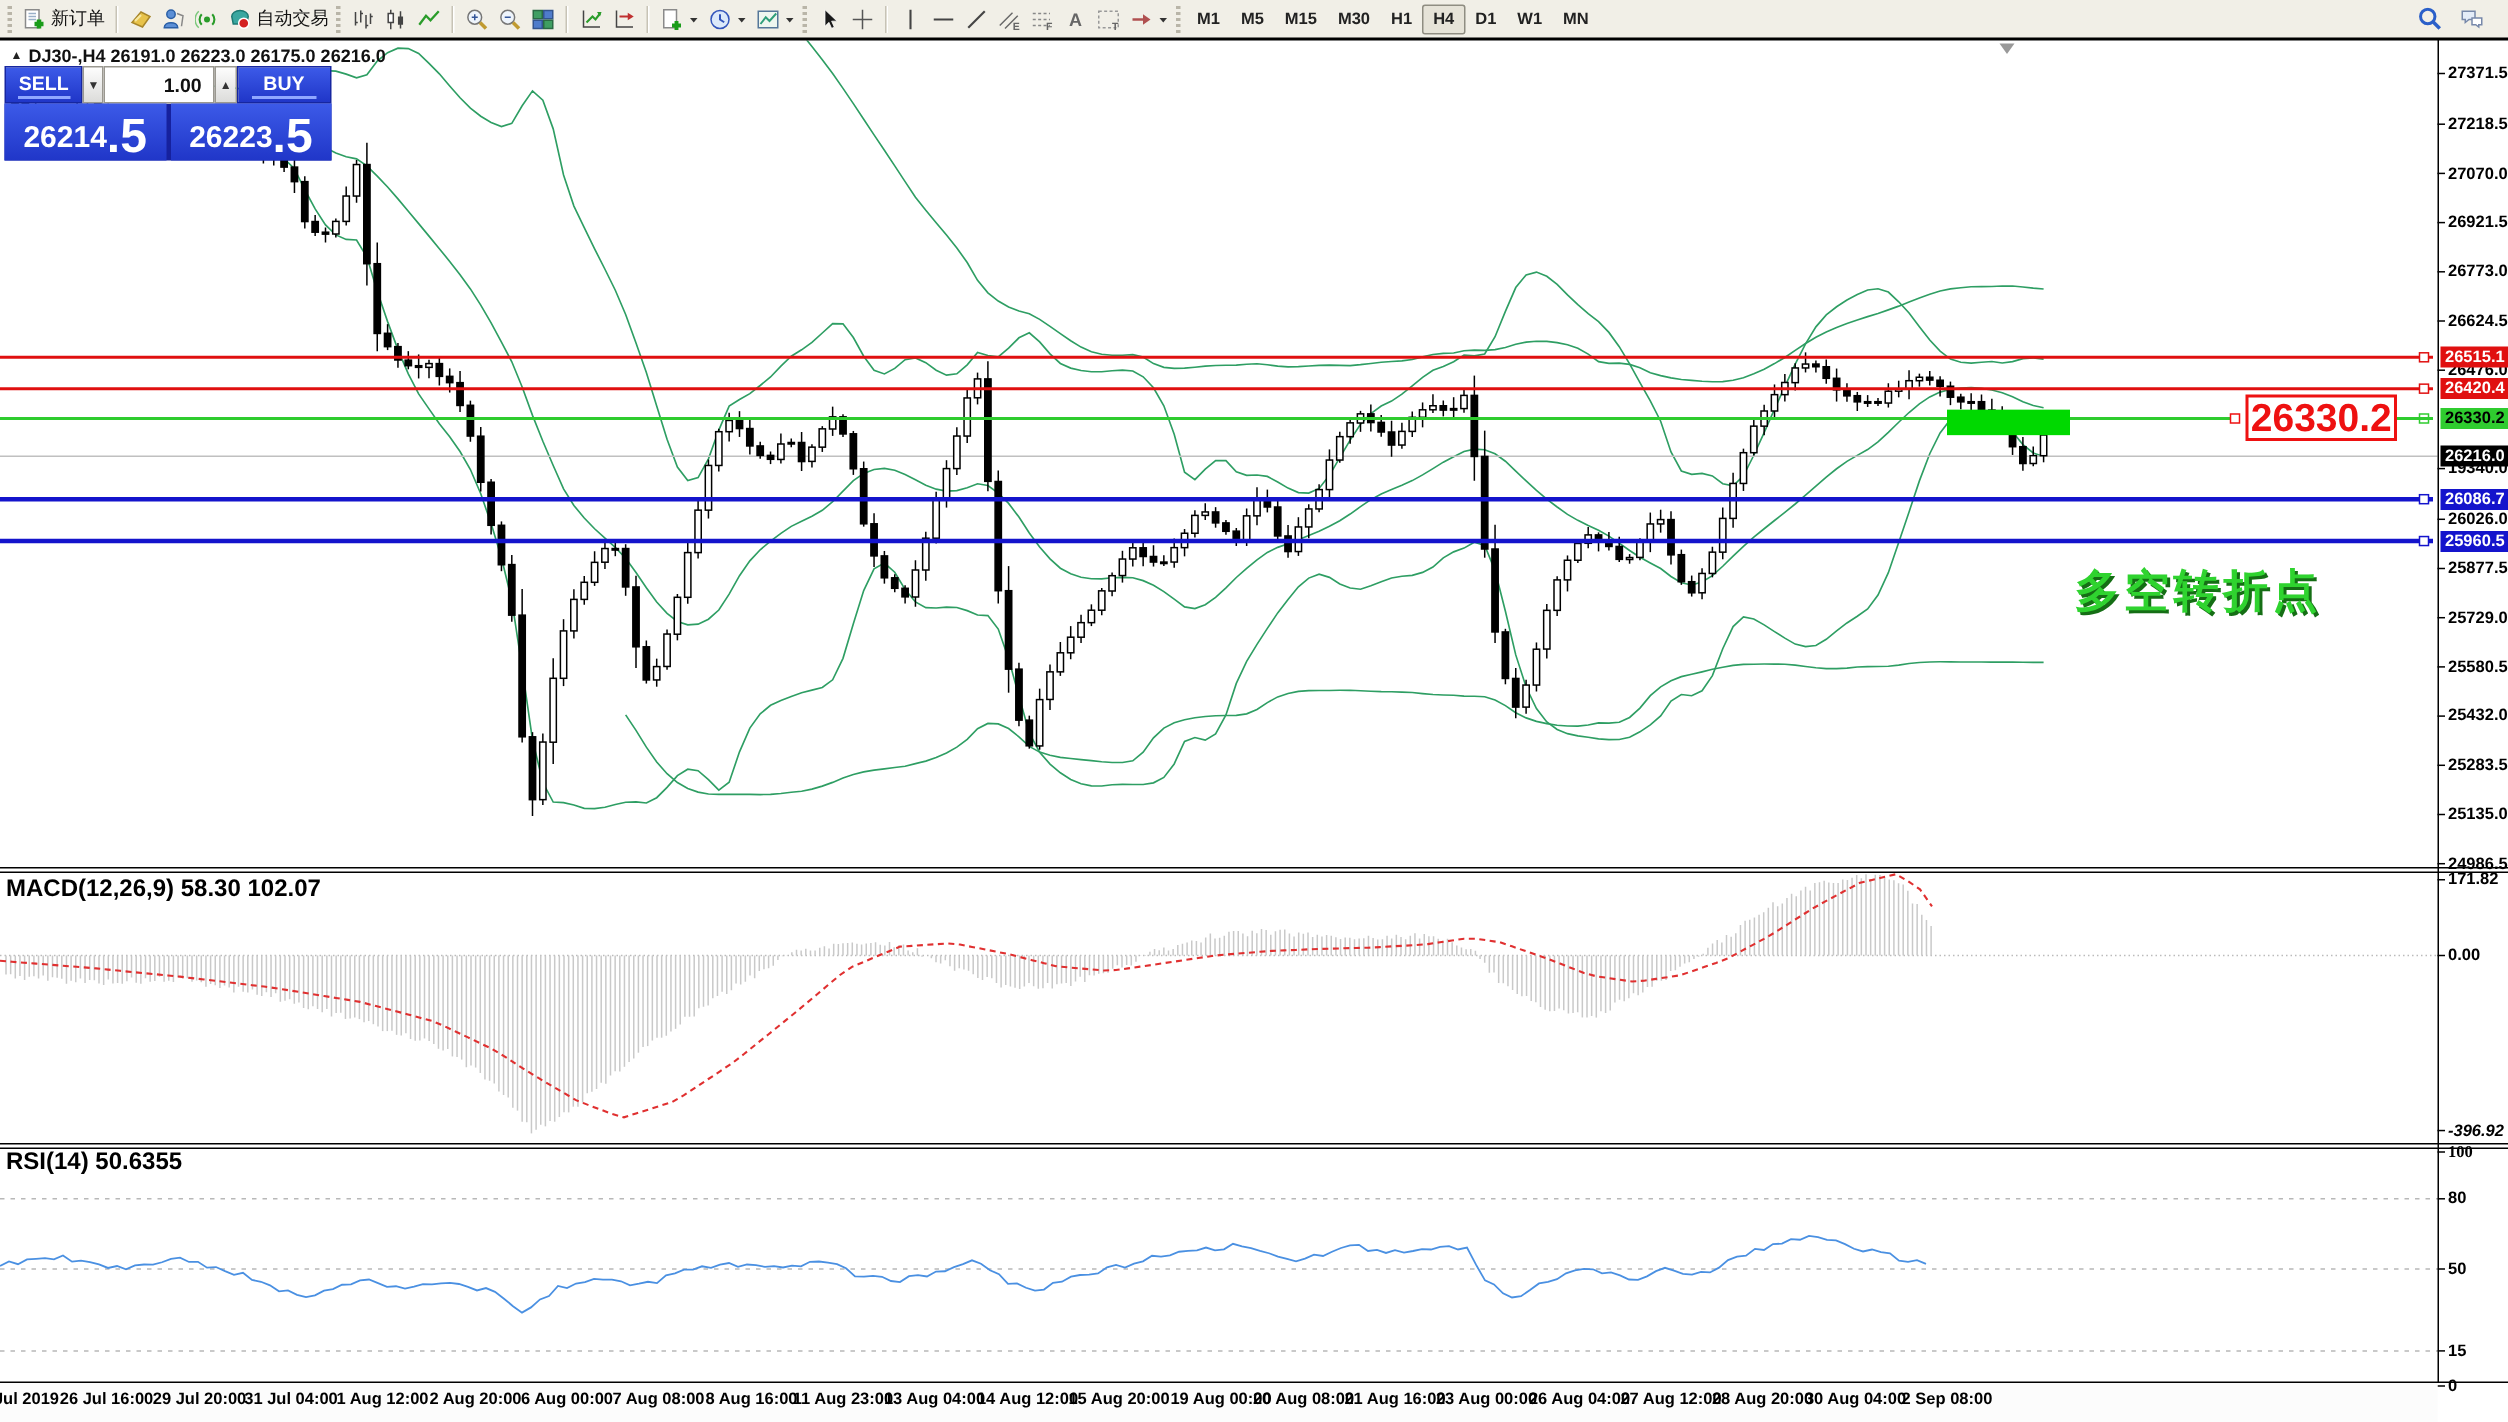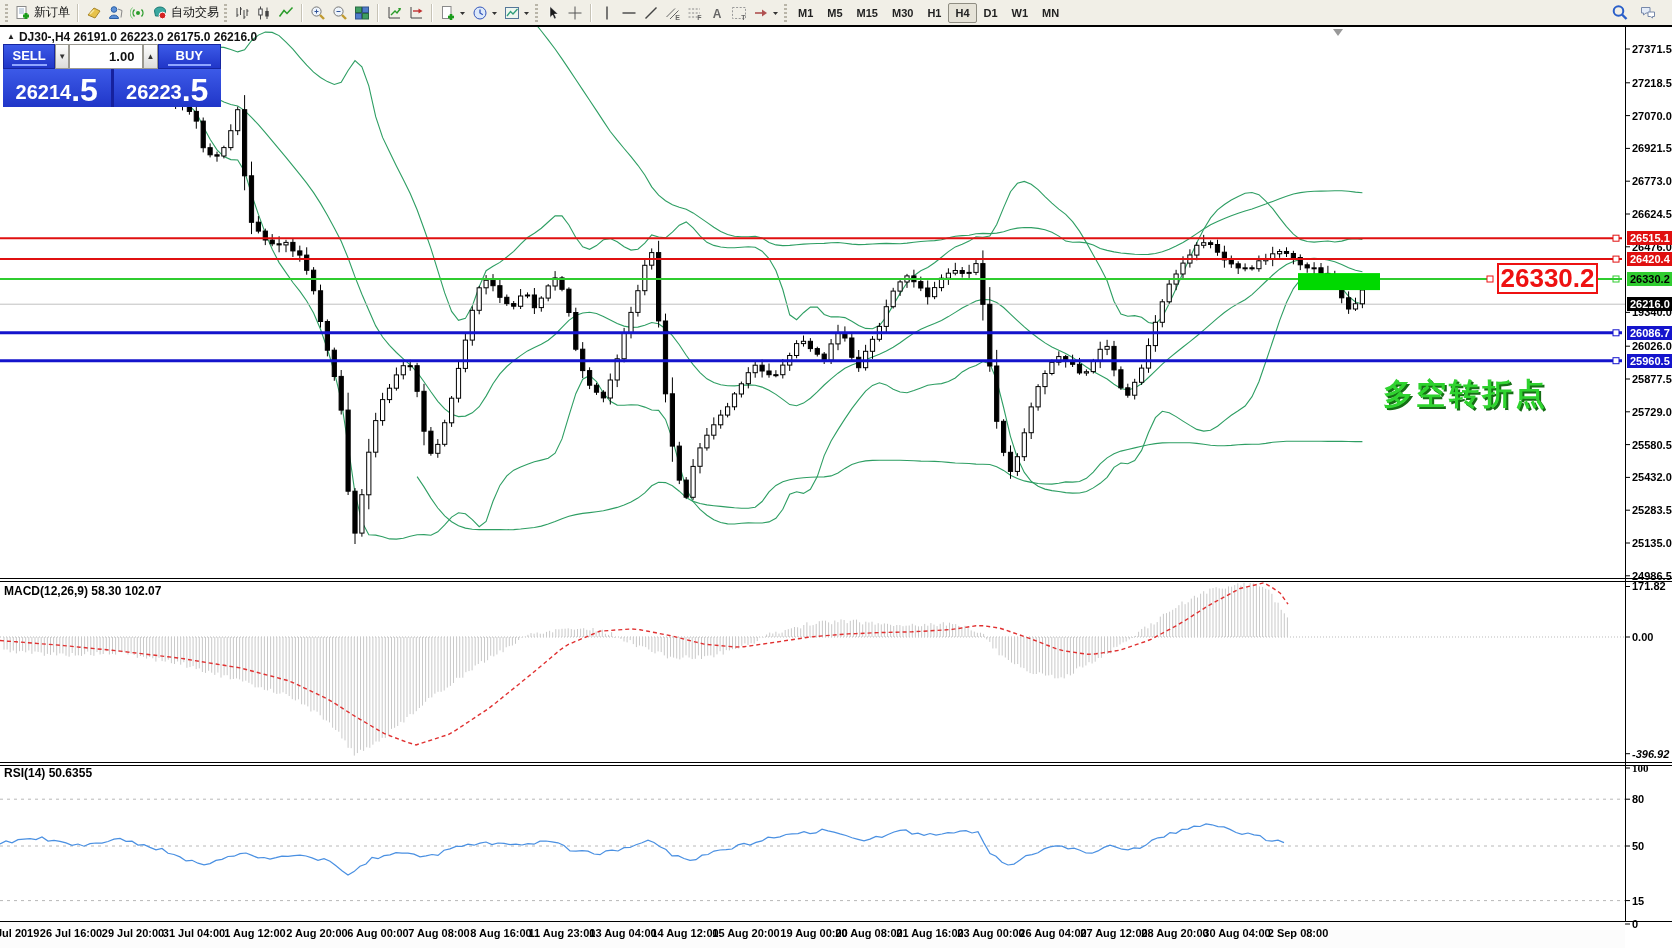--- a/index.html
+++ b/index.html
@@ -27,21 +27,21 @@
 #sellbtn{width:60px}#buybtn{width:73px}
 .spin{width:16px;background:linear-gradient(#fdfdfd,#dcdcda);border:1px solid #9a9890;font-size:8px;color:#333;display:flex;align-items:center;justify-content:center}
 #volfield{width:84px;background:#fff;border:1px solid #9a9890;font-size:13px;font-weight:700;color:#111;display:flex;align-items:center;justify-content:flex-end;padding-right:8px}
 #tprow2{display:flex;height:38px;margin-top:0px;background:#16219e;gap:3px}
 .pricebox{flex:1;background:linear-gradient(#3c5ae8,#2036c8);color:#fff;display:flex;align-items:flex-end;justify-content:center;padding-bottom:2px}
 .pmain{font-size:20px;font-weight:700;line-height:26px}
 .pfrac{font-size:32px;font-weight:700;line-height:30px}
 
 .axlbl{position:absolute;left:1632px;font-size:11px;font-weight:700;color:#000;height:12px;line-height:12px}
 .axbadge{position:absolute;left:1627px;font-size:11px;font-weight:700;height:14px;line-height:14px;padding:0 3px}
-.paneltag{position:absolute;left:4px;font-size:12px;font-weight:700;color:#000}
+.paneltag{position:absolute;left:4px;font-size:16px;font-weight:700;color:#000}
 
 #bigtag{position:absolute;left:1497px;top:237px;width:101px;height:31px;border:2px solid #ee1111;background:#fff;color:#ee1111;font-size:26px;font-weight:700;display:flex;align-items:center;justify-content:center;letter-spacing:0px}
 
 #cnnote{position:absolute;left:1383px;top:334px;font-size:30px;font-weight:700;color:#2fd32f;text-shadow:2px 2px 0 #156e15;letter-spacing:3px;white-space:nowrap}
 
 #timeaxis{position:absolute;left:0;top:896px;width:1625px;height:26px;overflow:hidden;background:#fcfcfc}
 .tlab{position:absolute;top:5px;transform:translateX(-50%);font-size:11px;font-weight:700;color:#000;white-space:nowrap}
 </style>
 </head>
 <body>

